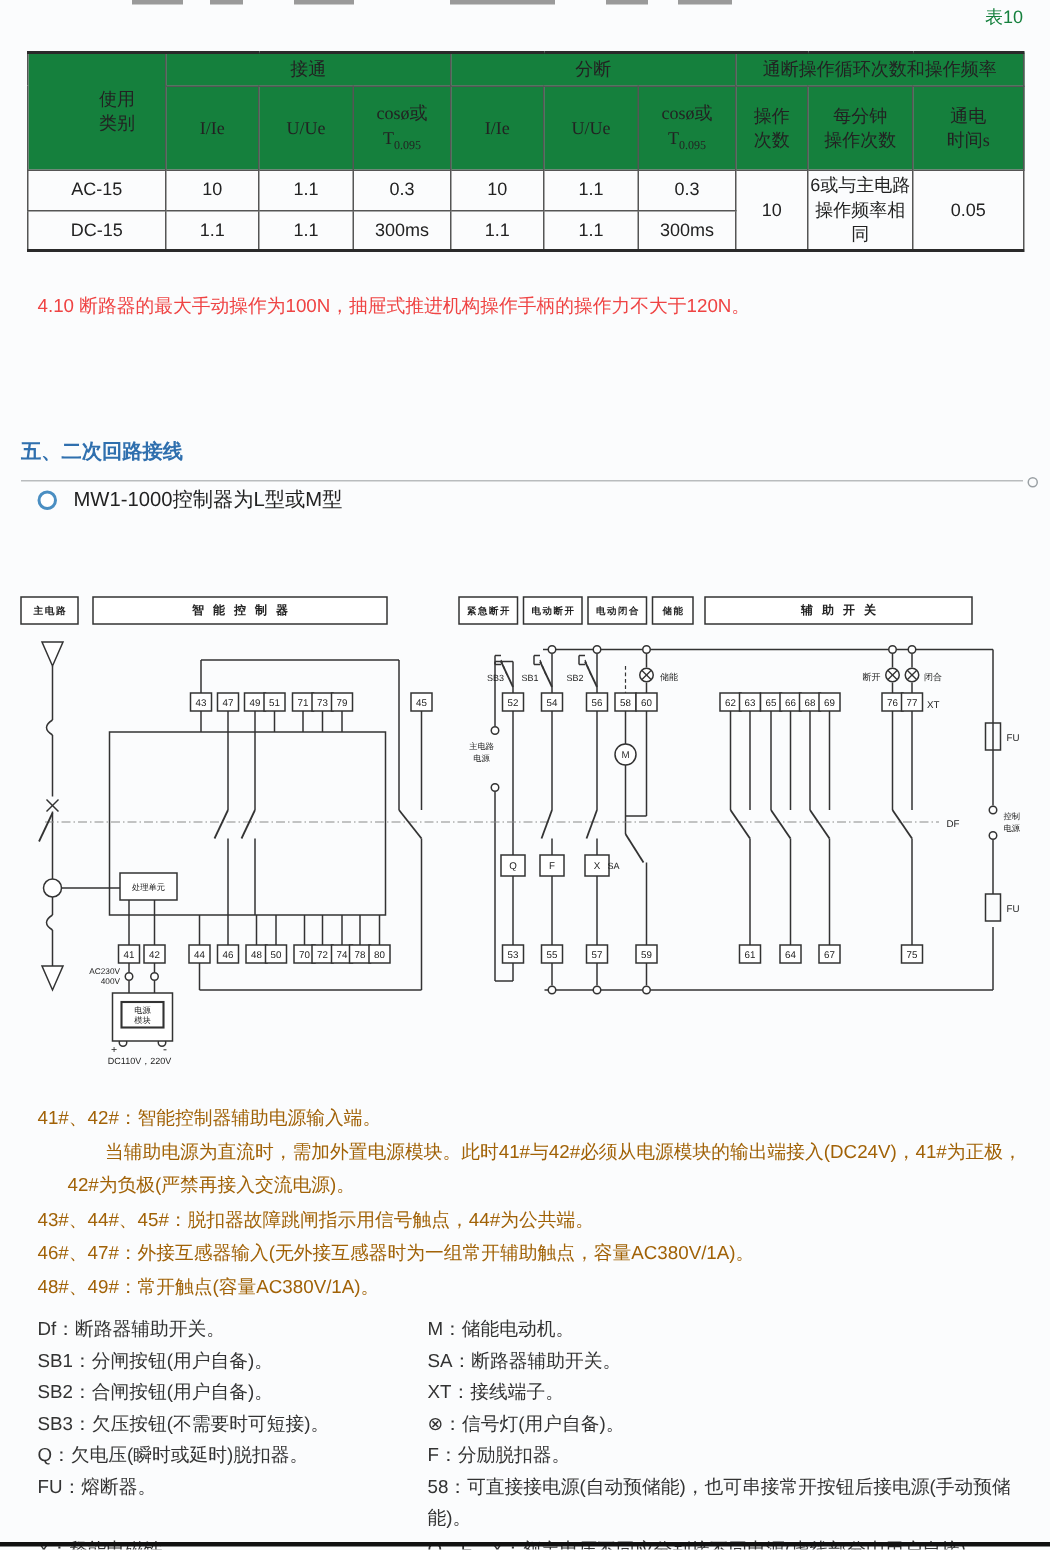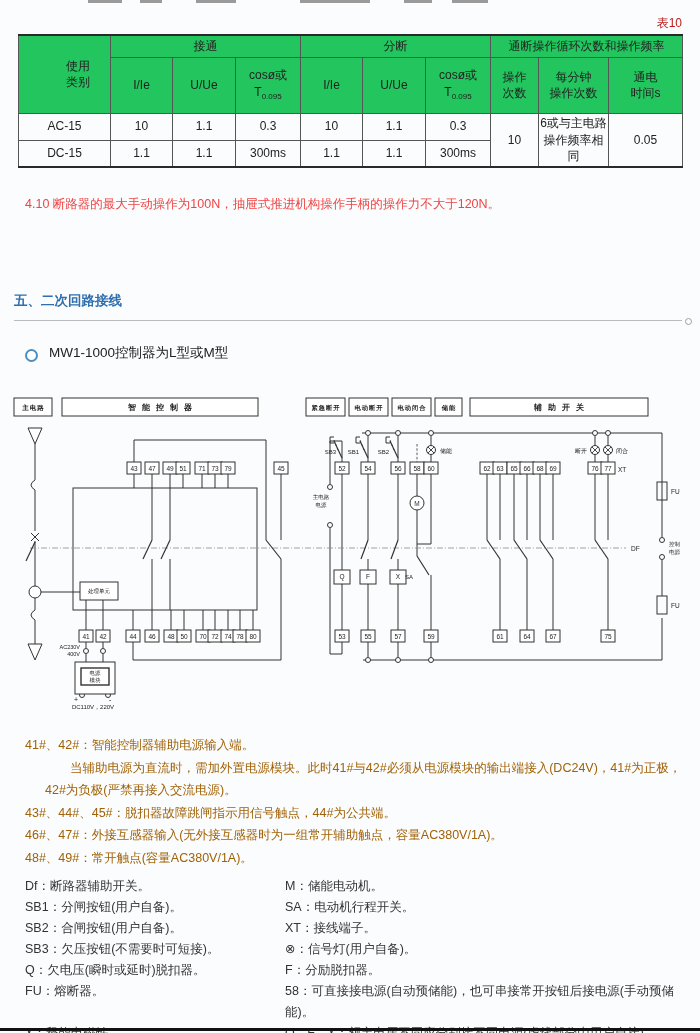--- a/index.html
+++ b/index.html
@@ -1,39 +1,39 @@
 <!DOCTYPE html>
 <html><head>
 <meta charset="utf-8">
 <style>
   html,body{margin:0;padding:0;}
   body{width:700px;height:1033px;background:#fbfcfd;position:relative;overflow:hidden;
        font-family:"Liberation Sans","DejaVu Sans",sans-serif;color:#2b2b2b;}
   
   .clip-mark{position:absolute;top:0;height:3px;background:#9a9a9a;}
   
-  .tbl-caption{position:absolute;top:15px;right:18px;font-size:12px;color:#b91c1c;}
+  .tbl-caption{position:absolute;top:3px;right:18px;font-size:12px;color:#15803d;}
   table.spec{position:absolute;left:18px;top:34px;width:664px;border-collapse:collapse;
              table-layout:fixed;font-size:12px;color:#222;
              border-top:2px solid #2a2a2a;border-bottom:2px solid #2a2a2a;}
   table.spec td{border:1px solid #555;text-align:center;vertical-align:middle;
                 white-space:pre-line;padding:1px 1px;line-height:1.35;}
-  table.spec tr.hdr td{background:#22c55e;}
+  table.spec tr.hdr td{background:#15803d;font-family:Liberation Serif, serif;}
   table.spec td.corner{background:#ededed;padding-left:28px;}
   table.spec sub{font-size:8px;}
   .r1{height:22px;}.r2{height:56px;}.r3{height:27px;}.r4{height:27px;}
   
   .para{position:absolute;left:25px;top:196px;width:660px;font-size:12.5px;color:#ef4444;}
   
   .section-title{position:absolute;left:14px;top:292px;font-size:13.5px;font-weight:bold;color:#2f6fae;}
   .divider{position:absolute;left:14px;top:318px;width:678px;height:6px;}
   .divider .line{position:absolute;left:0;top:2px;width:668px;height:1px;background:#b9bcbe;}
   .divider .dot{position:absolute;right:0;top:0;width:5px;height:5px;border:1px solid #9aa0a4;border-radius:50%;background:transparent;}
   
-  .bullet-row{position:absolute;left:25px;top:344px;display:flex;align-items:flex-end;}
+  .bullet-row{position:absolute;left:25px;top:324px;display:flex;align-items:center;}
   .bullet-circle{width:9px;height:9px;border:2px solid #4a8ec2;border-radius:50%;margin-right:11px;background:#fff;}
   .bullet-text{font-size:13.5px;color:#222;}
   
   #diagram-svg{position:absolute;left:0;top:392px;}
   
   #notes{position:absolute;left:25px;top:734px;width:665px;font-size:12.5px;color:#a16207;line-height:22.5px;}
   #notes .indent{text-indent:2em;margin-left:20px;}
   
   #legend{position:absolute;left:25px;top:876px;width:668px;display:grid;
           grid-template-columns:260px 1fr;font-size:12.5px;color:#333;line-height:21px;}
@@ -435,21 +435,21 @@
     <div class="indent">当辅助电源为直流时，需加外置电源模块。此时41#与42#必须从电源模块的输出端接入(DC24V)，41#为正极，42#为负极(严禁再接入交流电源)。</div>
     <div class="">43#、44#、45#：脱扣器故障跳闸指示用信号触点，44#为公共端。</div>
     <div class="">46#、47#：外接互感器输入(无外接互感器时为一组常开辅助触点，容量AC380V/1A)。</div>
     <div class="">48#、49#：常开触点(容量AC380V/1A)。</div>
   </div>
 
 <div id="legend">
     <div>Df：断路器辅助开关。</div>
     <div>M：储能电动机。</div>
     <div>SB1：分闸按钮(用户自备)。</div>
-    <div>SA：电动机行程开关。</div>
+    <div>SA：断路器辅助开关。</div>
     <div>SB2：合闸按钮(用户自备)。</div>
     <div>XT：接线端子。</div>
     <div>SB3：欠压按钮(不需要时可短接)。</div>
     <div>⊗：信号灯(用户自备)。</div>
     <div>Q：欠电压(瞬时或延时)脱扣器。</div>
     <div>F：分励脱扣器。</div>
     <div>FU：熔断器。</div>
     <div>58：可直接接电源(自动预储能)，也可串接常开按钮后接电源(手动预储能)。</div>
     <div>X：释能电磁铁。</div>
     <div>Q、F、X：额定电压不同应分别接不同电源(虚线部分由用户自接)。</div>

